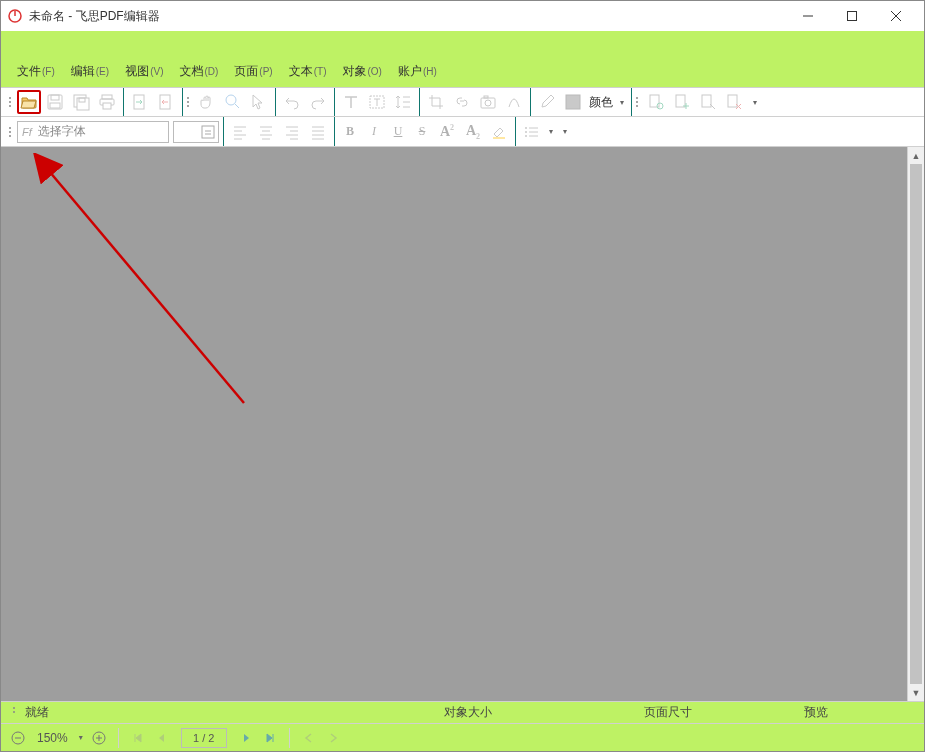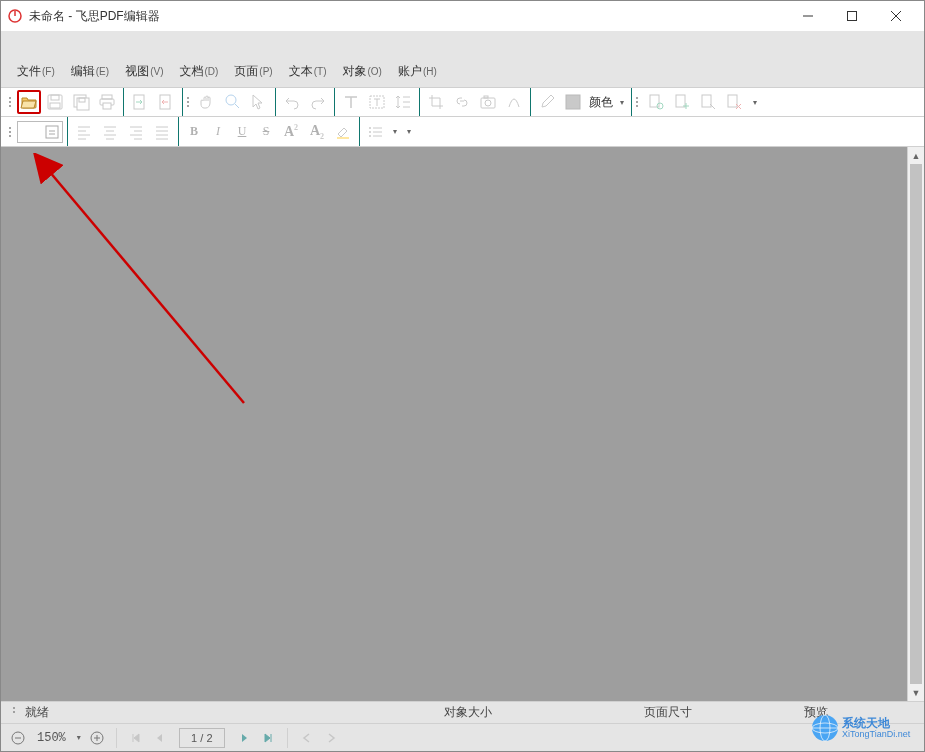--- a/index.html
+++ b/index.html
@@ -1,17 +1,17 @@
 <!DOCTYPE html>
 <html><head>
 <meta charset="utf-8">
 <style>
 * { box-sizing: border-box; margin: 0; padding: 0; }
 body { font-family: "Microsoft YaHei", "SimSun", Arial, sans-serif; font-size: 12px; background: #fff; overflow: hidden; }
-.window { width: 925px; height: 752px; border: 1px solid #888; position: relative; display: flex; flex-direction: column; background: #e5e5e5; }
+.window { width: 925px; height: 752px; border: 1px solid #888; position: relative; display: flex; flex-direction: column; background: #bef264; }
 
 
 .titlebar { height: 30px; display: flex; align-items: center; padding: 0 6px; background: #fff; }
 .titlebar .app-icon { width: 16px; height: 16px; margin-right: 6px; }
 .titlebar .title { font-size: 12px; color: #333; flex: 1; }
 .window-controls { display: flex; }
 .wc { width: 44px; height: 30px; display: flex; align-items: center; justify-content: center; color: #333; }
 
 
 .menubar { display: flex; align-items: center; padding: 2px 4px 4px 8px; gap: 0; font-size: 12px; }
@@ -45,21 +45,21 @@
 .arrow-overlay { position:absolute; pointer-events:none; }
 
 
 .statusbar1 { height: 22px; border-top:1px solid #d0d0d0; display:flex;align-items:center;font-size:12px;color:#444; padding: 0 8px; }
 .status-cell { padding: 0 8px; }
 .st1 { width: 160px; text-align: left; }
 
 .statusbar2 { height: 28px; border-top:1px solid #d0d0d0; display:flex;align-items:center;font-size:12px;color:#555; padding: 0 6px; gap:2px; }
 .sbtn { width: 22px; height: 22px; display:flex;align-items:center;justify-content:center; border-radius:2px; color:#555; }
 .sbtn.disabled { opacity:0.4; }
-.zoom-label { padding: 0 6px; font-family: Liberation Mono, monospace; }
+.zoom-label { padding: 0 6px; }
 .page-input { width: 46px; height: 20px; border:1px solid #bbb; text-align:center; font-size:11px; line-height:18px; margin: 0 6px; }
 .vsep { width:1px;height:20px;background:#d0d0d0; margin: 0 6px; }
 
 
 .watermark { position:absolute; right:4px; bottom:4px; width:110px; height:34px; opacity:0.9; pointer-events:none; }
 .watermark .globe { width:30px;height:30px;fill:#3a9ff5; }
 .watermark-text { position:absolute; left:32px; top:2px; font-size:12px; font-weight:bold; color:#2c7fd6; }
 .watermark-text2 { position:absolute; left:32px; top:16px; font-size:9px; color:#2c7fd6; }
 
 
@@ -297,20 +297,26 @@
     <div class="dropdown-caret">▾</div>
   </div>
 
   <div class="toolbar-row">
     <div class="grip">
         <span></span>
         <span></span>
         <span></span>
       </div>
 
+    <div class="toolbar-group" style="border-right:none;padding-right:0">
+      <div class="font-select">
+        <span class="ff-icon">Ff</span>
+        <span>选择字体</span>
+      </div>
+    </div>
     <div class="toolbar-group">
       <div class="size-select">
         <svg width="14" height="14" viewBox="0 0 14 14">
             <rect x="1" y="1" width="12" height="12" fill="none" stroke="#aaa"></rect>
             <path d="M4 9 h6" stroke="#aaa"></path>
             <path d="M4 6 h6" stroke="#aaa"></path>
           </svg>
       </div>
     </div>
 
@@ -448,24 +454,14 @@
           <path d="M8 2l-5 4l5 4" fill="none" stroke="#999" stroke-width="1.5"></path>
         </svg>
       </div>
     <div class="sbtn disabled">
         <svg width="12" height="12" viewBox="0 0 12 12">
           <path d="M4 2l5 4l-5 4" fill="none" stroke="#999" stroke-width="1.5"></path>
         </svg>
       </div>
   </div>
 
-  <div class="watermark">
-    <svg class="globe" viewBox="0 0 30 30">
-        <circle cx="15" cy="15" r="13" fill="#3a9ff5"></circle>
-        <ellipse cx="15" cy="15" rx="13" ry="5" fill="none" stroke="#fff" opacity="0.7"></ellipse>
-        <ellipse cx="15" cy="15" rx="5" ry="13" fill="none" stroke="#fff" opacity="0.7"></ellipse>
-        <path d="M2 15 h26" stroke="#fff" opacity="0.7"></path>
-      </svg>
-    <div class="watermark-text">系统天地</div>
-    <div class="watermark-text2">XiTongTianDi.net</div>
-  </div>
 
 </div>
 
 </body></html>

